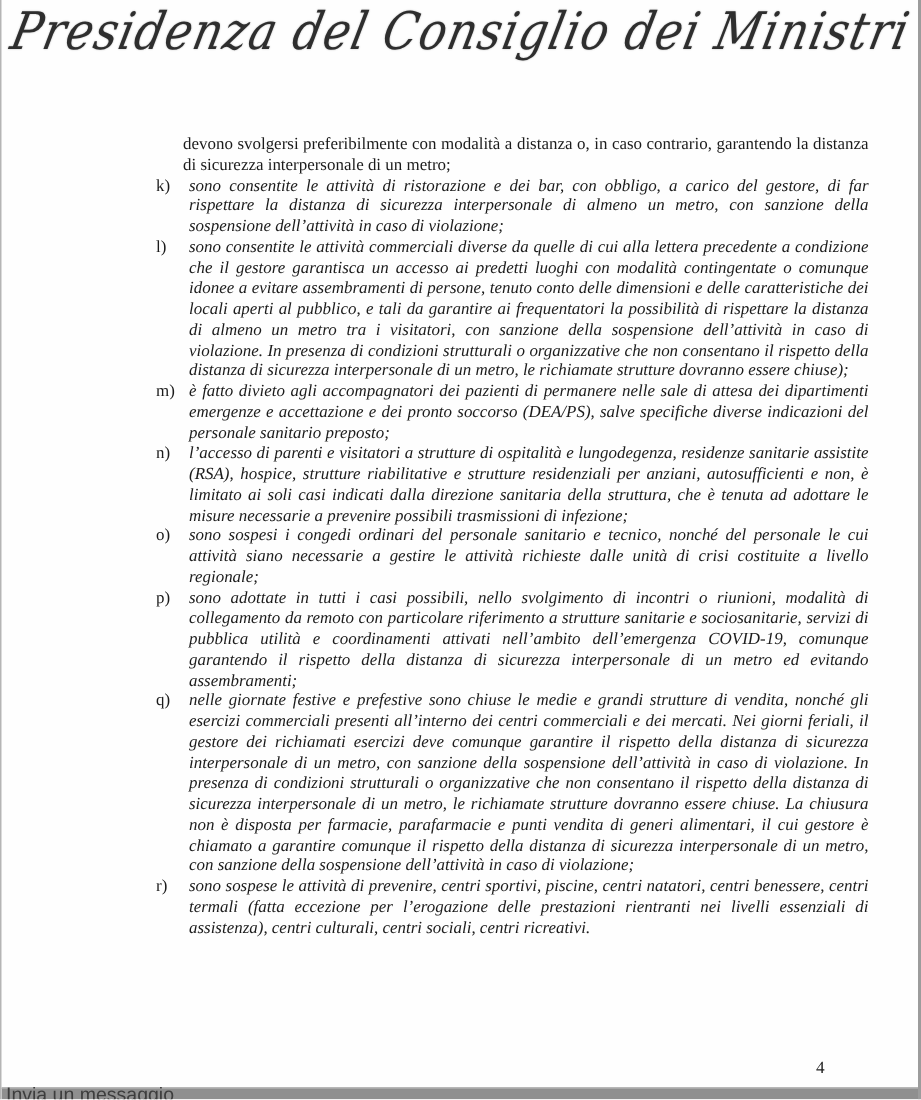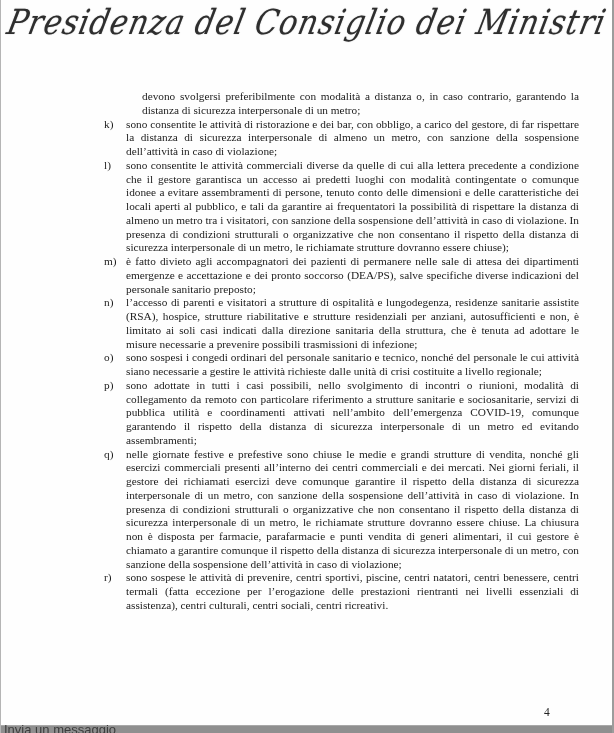--- a/index.html
+++ b/index.html
@@ -43,33 +43,34 @@
   }
   .doc-body {
     position: absolute;
     left: 103px;
     top: 90px;
     width: 475px;
     font-size: 11.3px;
     line-height: 13.75px;
   }
   .intro {
-    margin-left: 38px;
+    margin-left: 18px;
     text-align: justify;
   }
   .item {
     display: flex;
   }
   .item .letter {
     flex: 0 0 22px;
     text-align: left;
   }
   .item .itext {
     flex: 1 1 auto;
     text-align: justify;
+    font-style: italic;
   }
   .page-number {
     position: absolute;
     left: 543px;
     top: 706px;
     font-size: 11.5px;
     color: #222222;
   }
   .bottom-bar {
     position: absolute;

